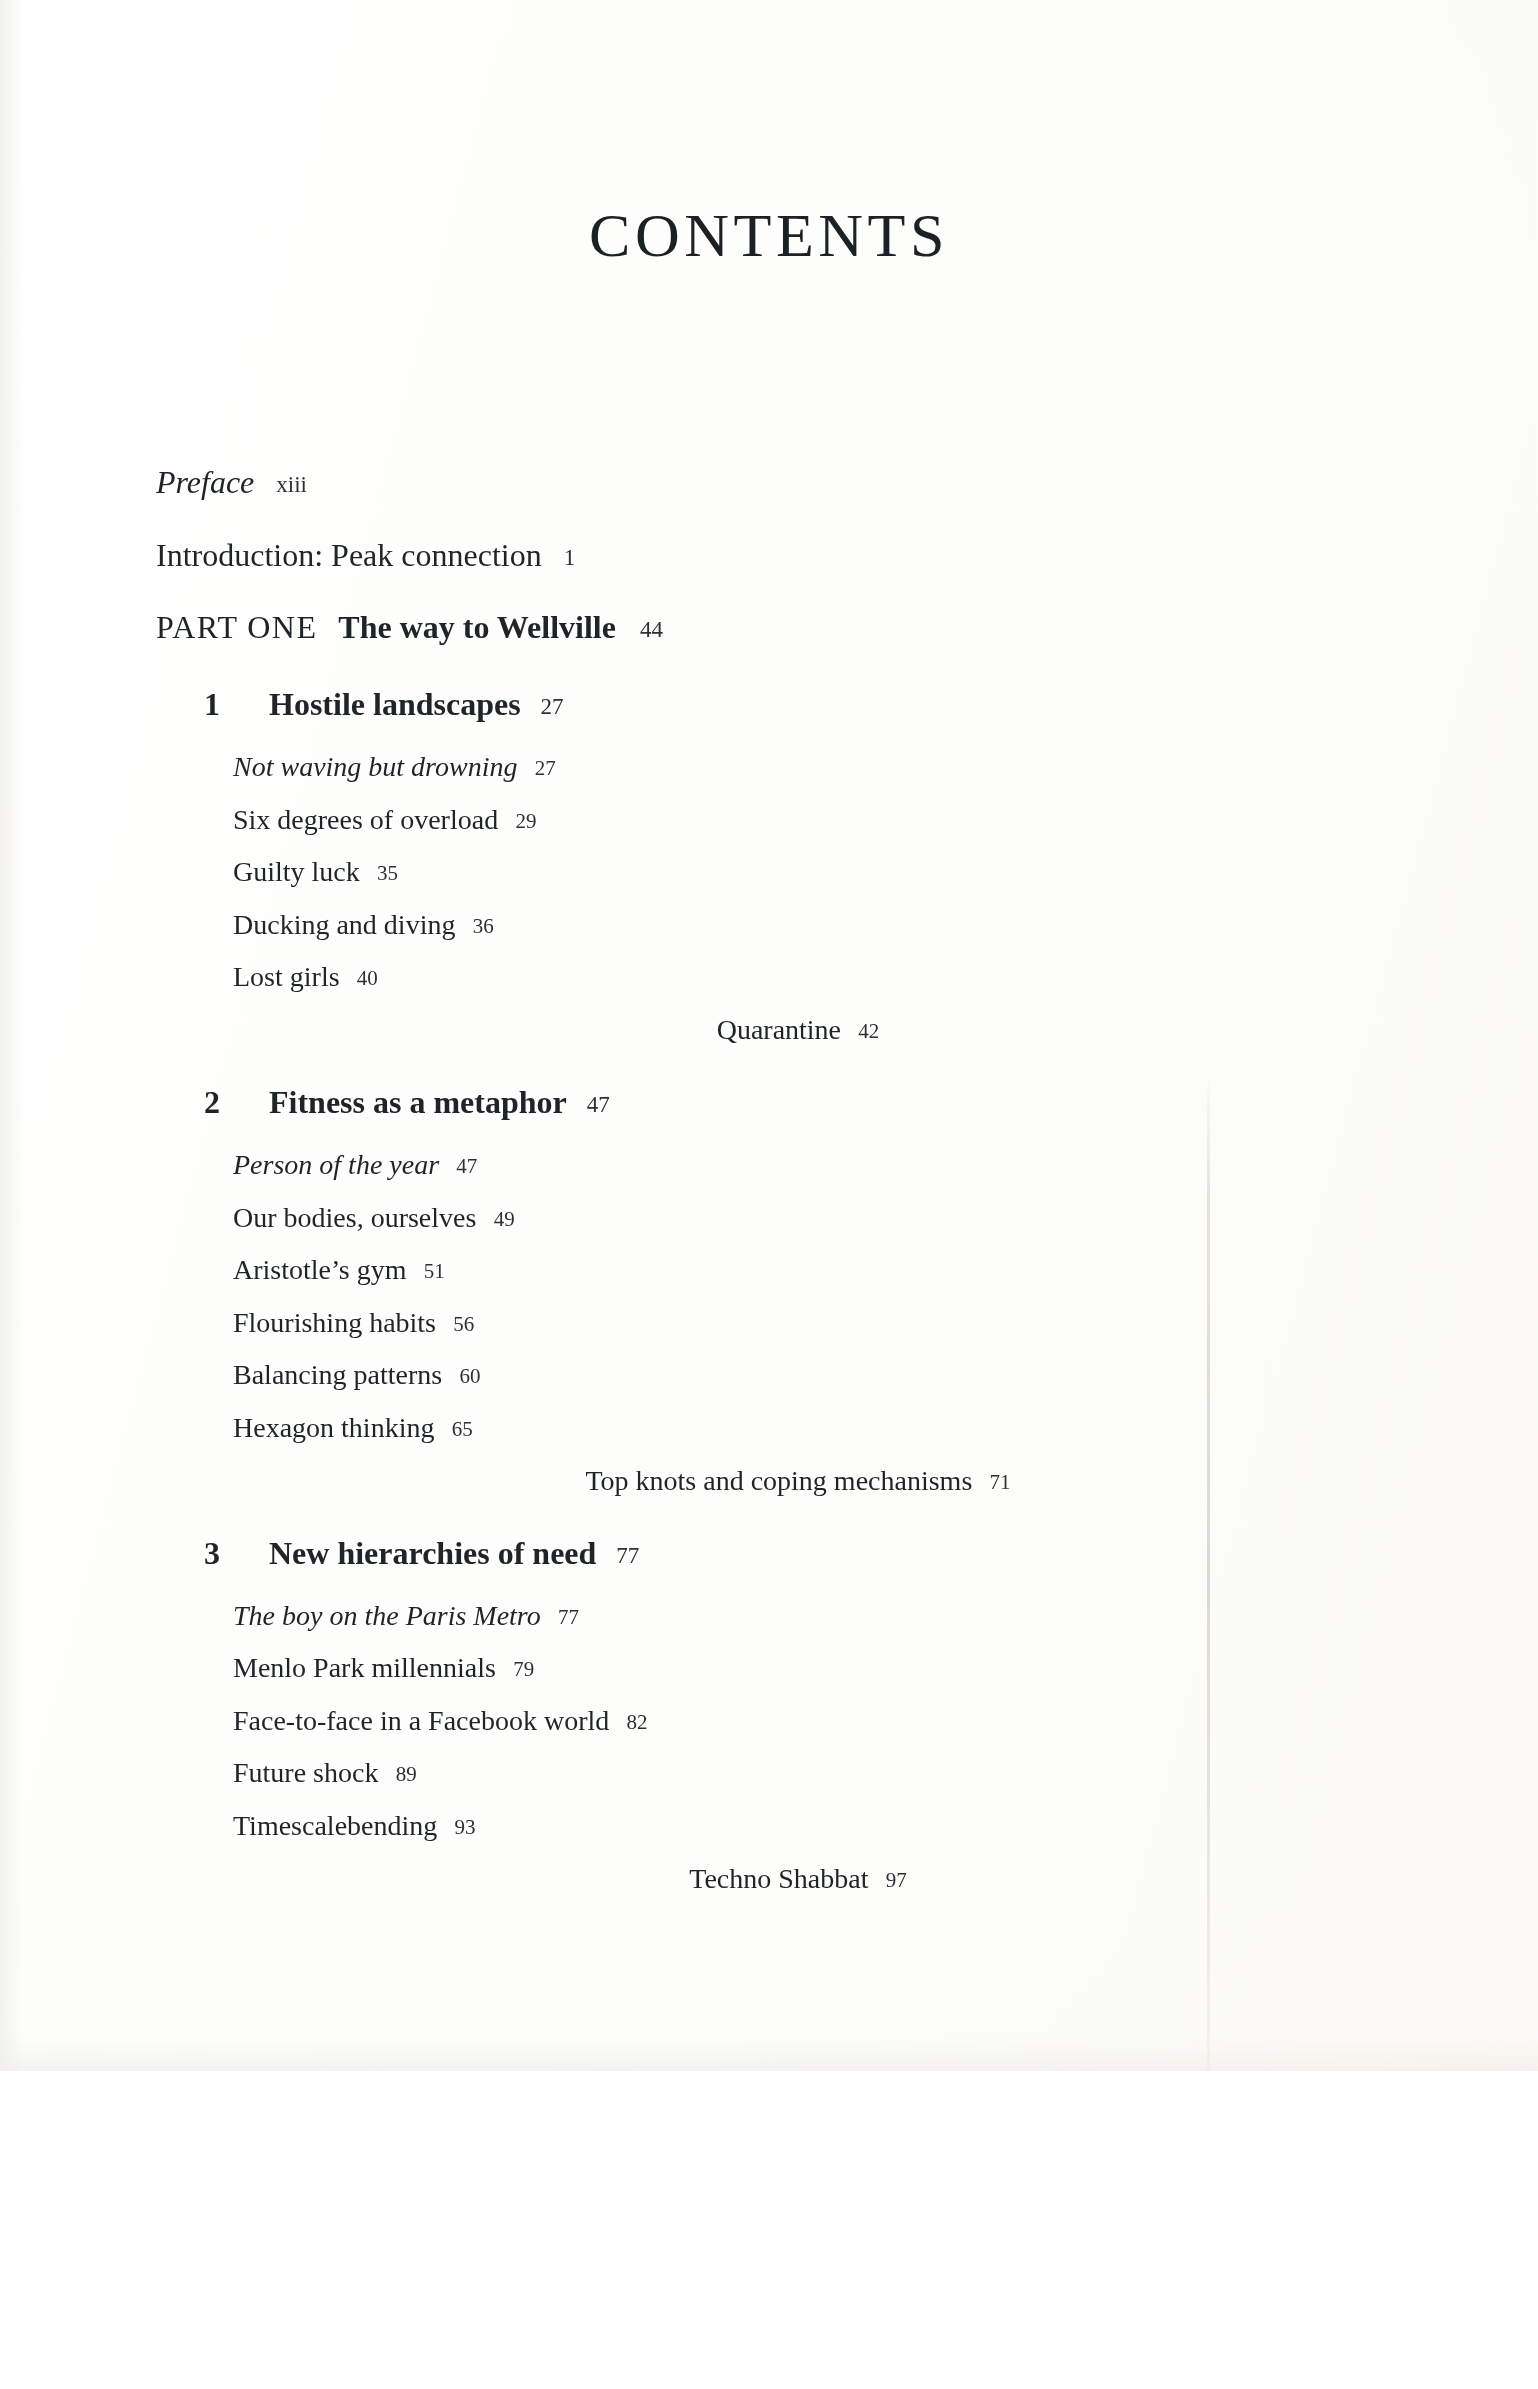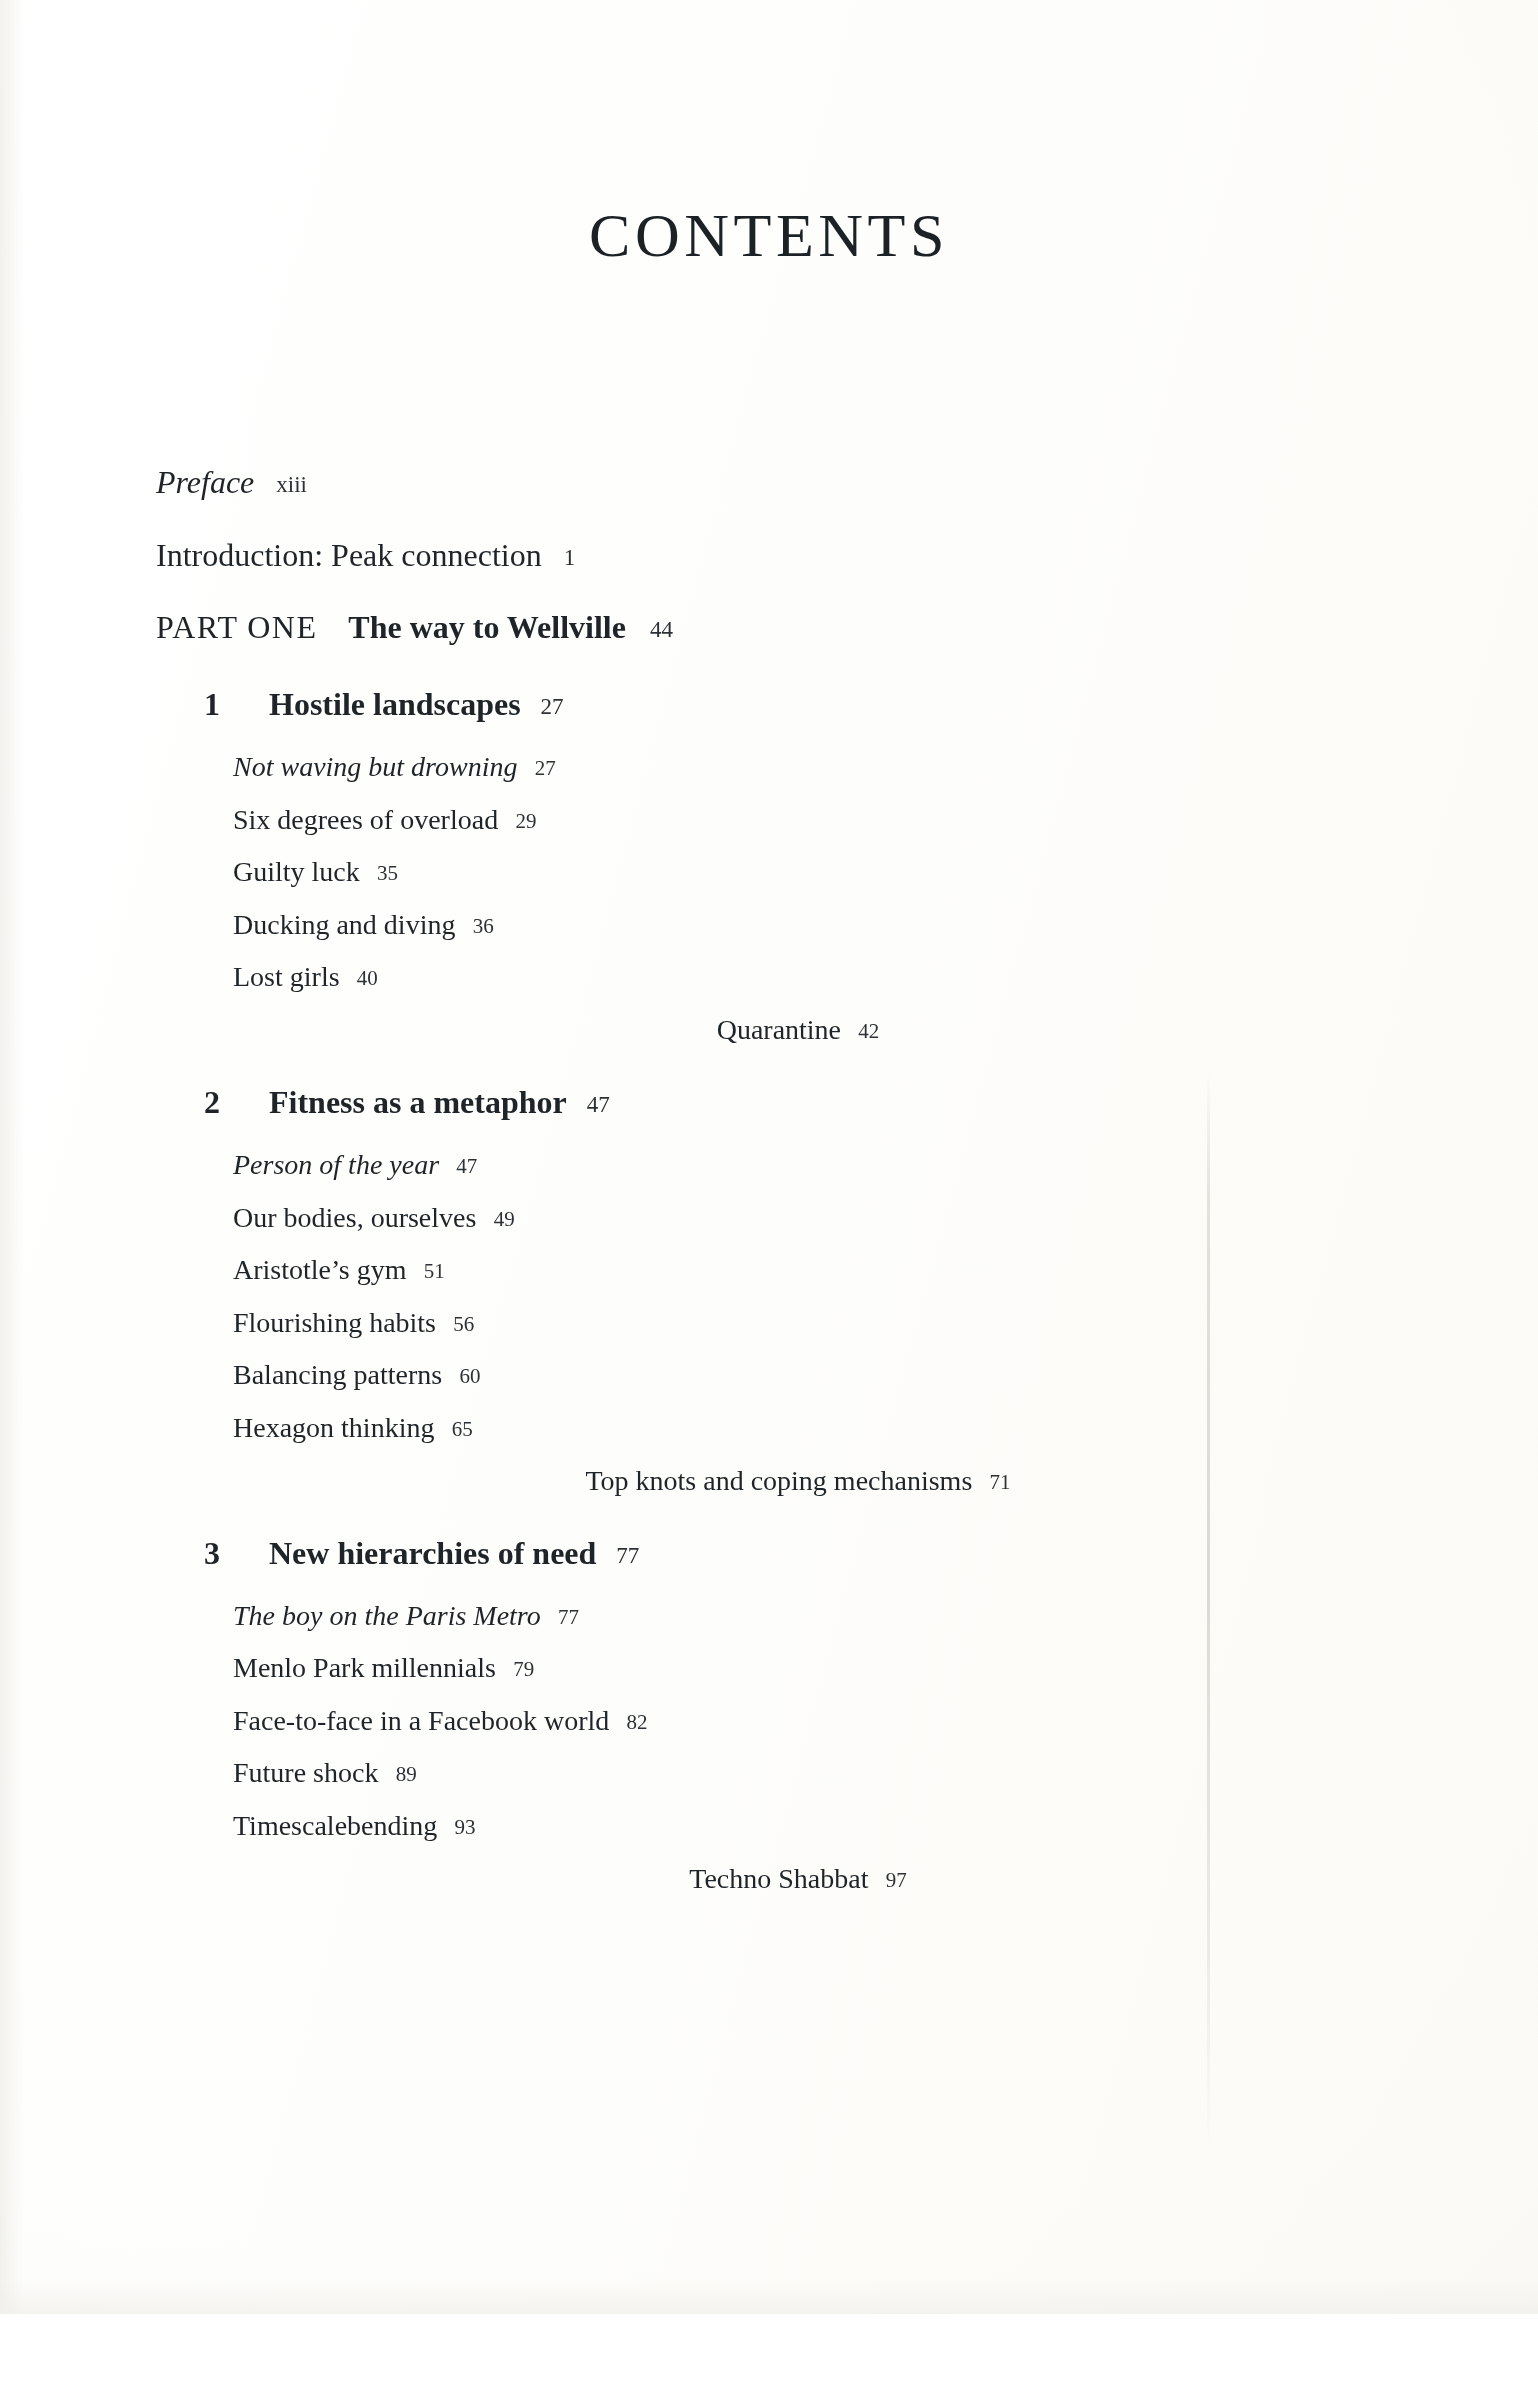--- a/index.html
+++ b/index.html
@@ -10,21 +10,21 @@
   }
   body {
     font-family: "Liberation Serif", "DejaVu Serif", serif;
     color: #1e2428;
   }
 
   
   .page {
     position: relative;
     width: 1538px;
-    height: 2314px;
+    height: 2071px;
     background: #3b82f6;
     overflow: hidden;
   }
   
   .paper-tone {
     position: absolute;
     inset: 0;
     background:
       radial-gradient(ellipse 130% 100% at 40% 45%, rgba(255,255,255,0) 55%, rgba(246,245,241,0.55) 100%),
       linear-gradient(105deg, #ffffff 0%, #fdfdfb 45%, #fbfaf6 100%);
@@ -110,21 +110,21 @@
     line-height: 1;
     margin-bottom: 45px;
   }
   .part .part-label {
     letter-spacing: 1.4px;
     font-weight: 400;
     text-align: center;
   }
   .part .part-title {
     font-weight: 700;
-    margin-left: 31px;
+    margin-left: 21px;
   }
   .part .pg { margin-left: 24px; }
 
   
   .chapter { margin-bottom: 42px; }
   .chapter:last-child { margin-bottom: 0; }
 
   .chapter-head {
     font-size: 32px;
     line-height: 1;

